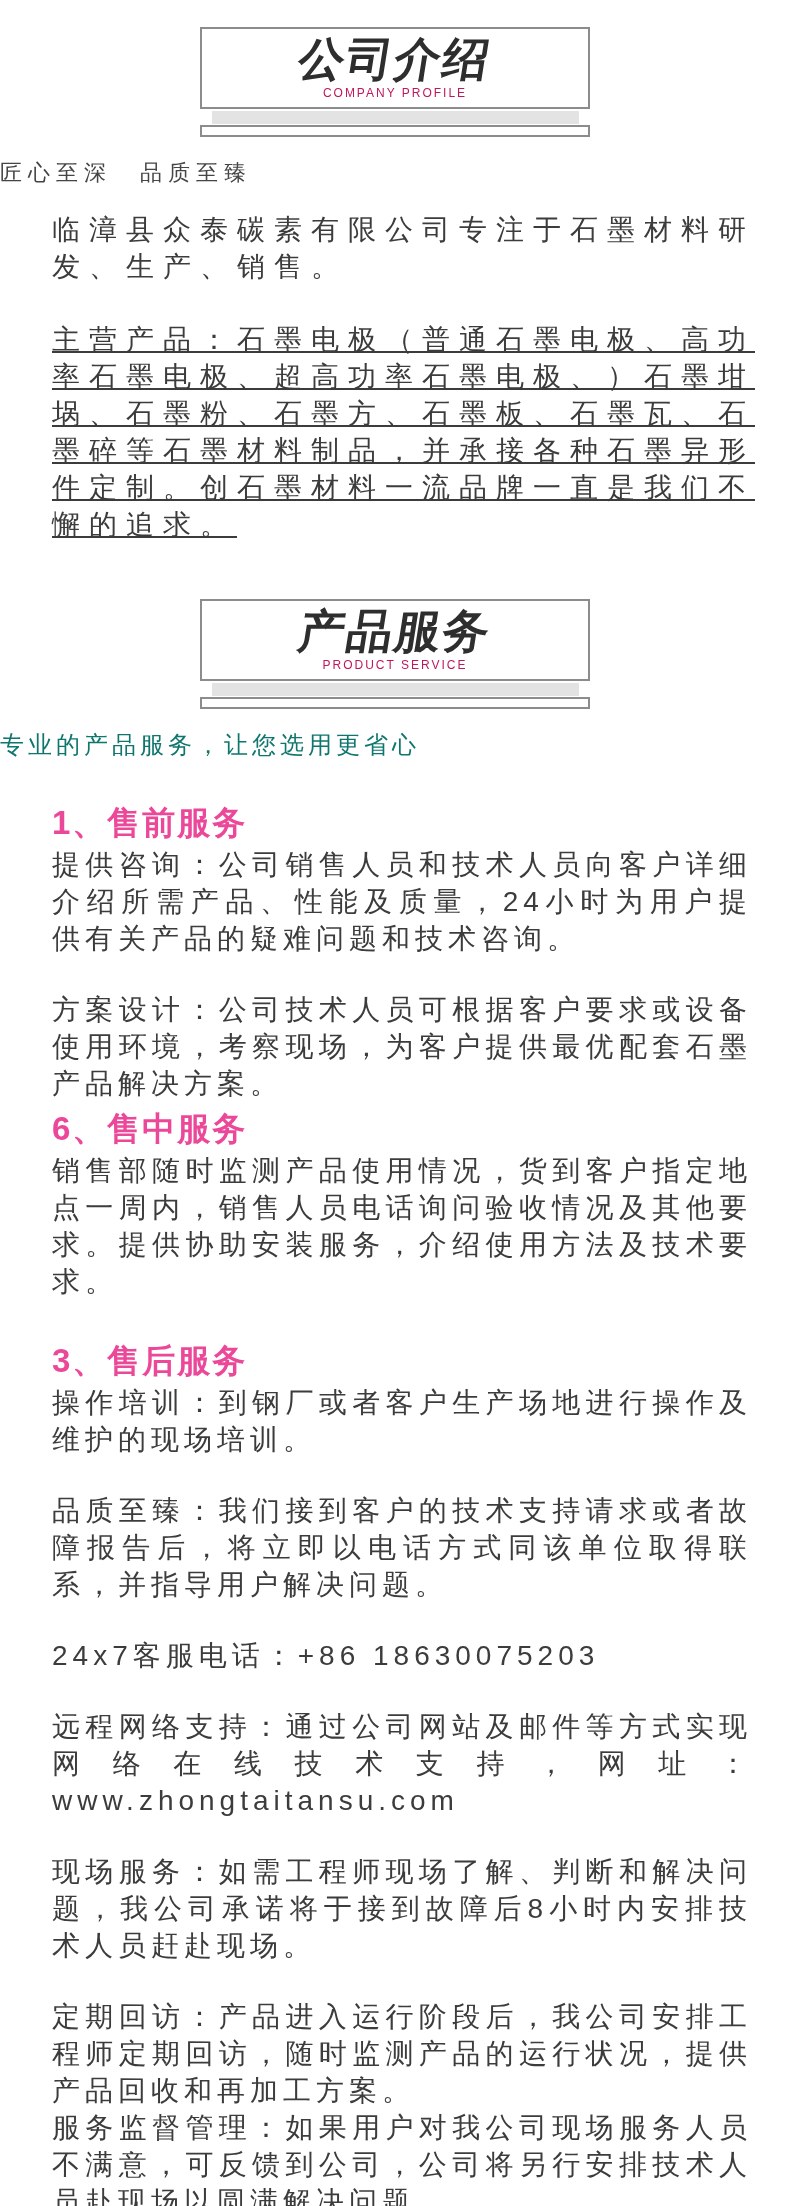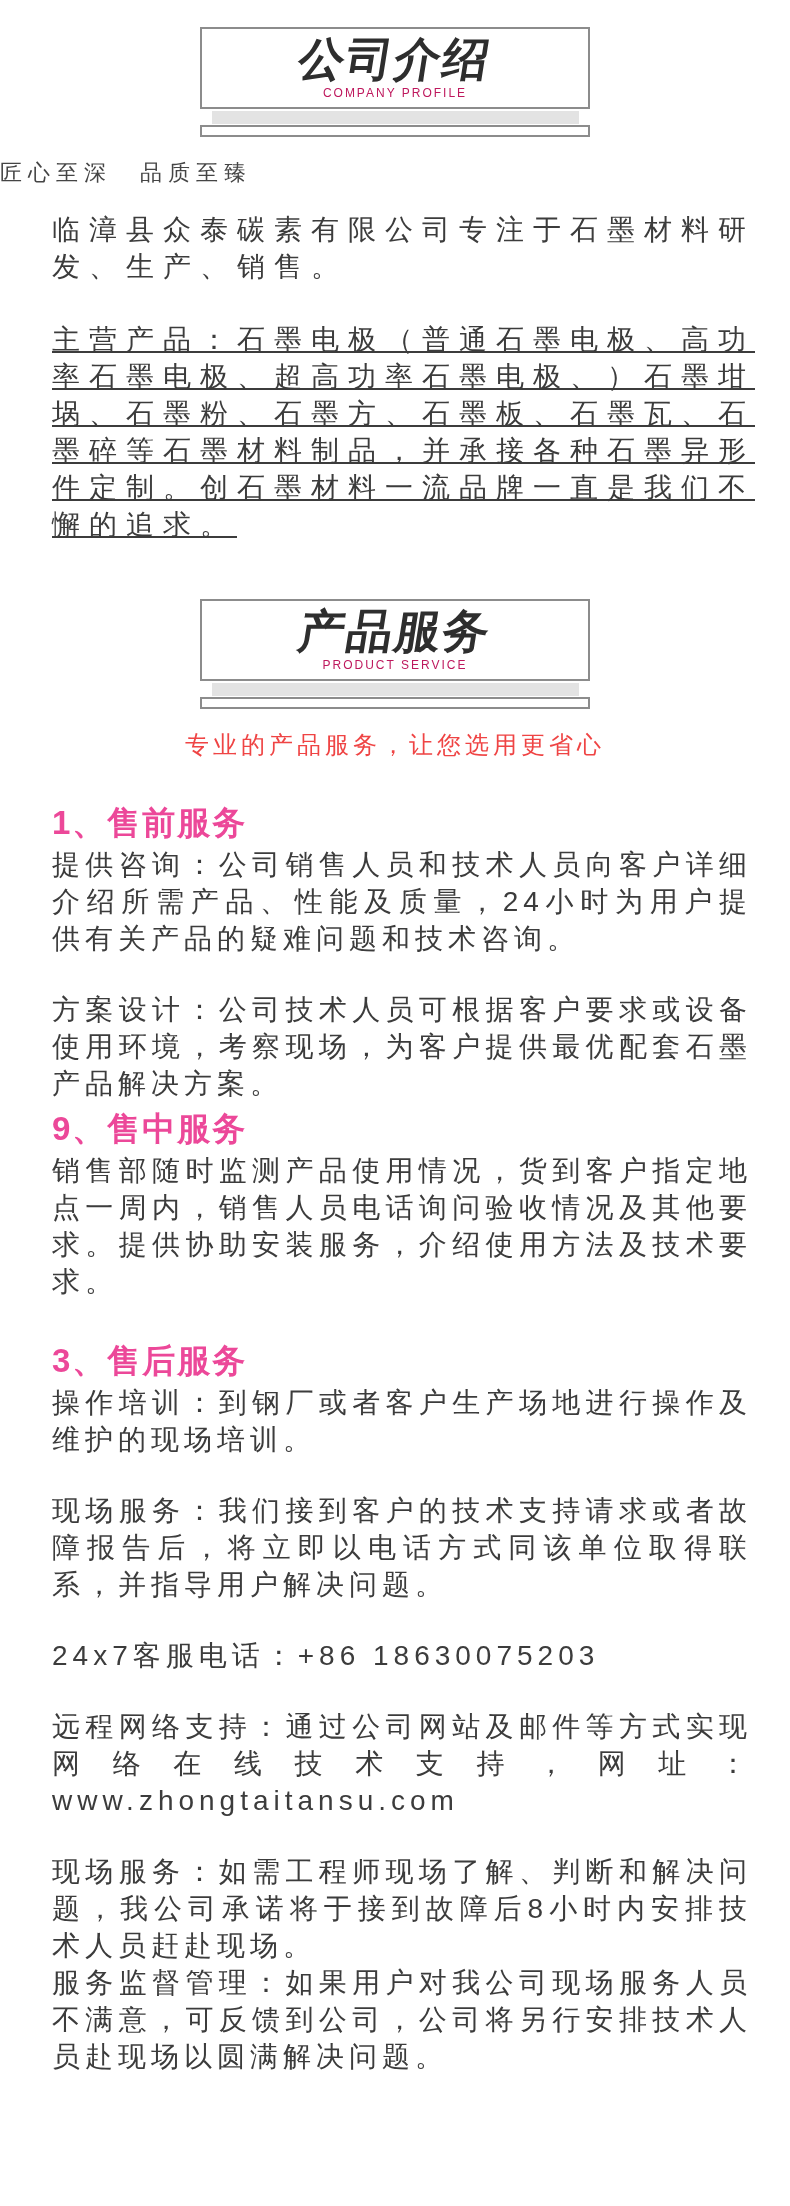--- a/index.html
+++ b/index.html
@@ -60,25 +60,24 @@
   
   .tagline1 {
     margin-top: 22px;
     font-size: 22px;
     line-height: 28px;
     letter-spacing: 6px;
     color: #454545;
   }
   .tagline2 {
     margin-top: 20px;
-    text-align: center;
     font-size: 24px;
     line-height: 31px;
     letter-spacing: 4px;
-    color: #ef4444;
+    color: #0f766e;
   }
 
   
   .intro-para {
     margin: 24px 35px 0 52px;
     font-size: 28px;
     line-height: 37px;
     letter-spacing: 9px;
     color: #3c3c3c;
     text-align: justify;
@@ -145,28 +144,29 @@
 
     <div class="tagline2">专业的产品服务，让您选用更省心</div>
 
     <div class="service-block first">
       <h2 class="service-heading">1、售前服务</h2>
       <p class="service-para first">提供咨询：公司销售人员和技术人员向客户详细介绍所需产品、性能及质量，24小时为用户提供有关产品的疑难问题和技术咨询。</p>
       <p class="service-para">方案设计：公司技术人员可根据客户要求或设备使用环境，考察现场，为客户提供最优配套石墨产品解决方案。</p>
     </div>
 
     <div class="service-block tight-top">
-      <h2 class="service-heading">9、售中服务</h2>
+      <h2 class="service-heading">6、售中服务</h2>
       <p class="service-para first">销售部随时监测产品使用情况，货到客户指定地点一周内，销售人员电话询问验收情况及其他要求。提供协助安装服务，介绍使用方法及技术要求。</p>
     </div>
 
     <div class="service-block spaced-top">
       <h2 class="service-heading">3、售后服务</h2>
       <p class="service-para first">操作培训：到钢厂或者客户生产场地进行操作及维护的现场培训。</p>
-      <p class="service-para">现场服务：我们接到客户的技术支持请求或者故障报告后，将立即以电话方式同该单位取得联系，并指导用户解决问题。</p>
+      <p class="service-para">品质至臻：我们接到客户的技术支持请求或者故障报告后，将立即以电话方式同该单位取得联系，并指导用户解决问题。</p>
       <p class="service-para">24x7客服电话：+86 18630075203</p>
       <p class="service-para">远程网络支持：通过公司网站及邮件等方式实现网络在线技术支持，网址：www.zhongtaitansu.com</p>
       <p class="service-para">现场服务：如需工程师现场了解、判断和解决问题，我公司承诺将于接到故障后8小时内安排技术人员赶赴现场。</p>
+      <p class="service-para">定期回访：产品进入运行阶段后，我公司安排工程师定期回访，随时监测产品的运行状况，提供产品回收和再加工方案。</p>
       <p class="service-para no-gap">服务监督管理：如果用户对我公司现场服务人员不满意，可反馈到公司，公司将另行安排技术人员赴现场以圆满解决问题。</p>
     </div>
 
   </section>
 </div>
 
 </body></html>

